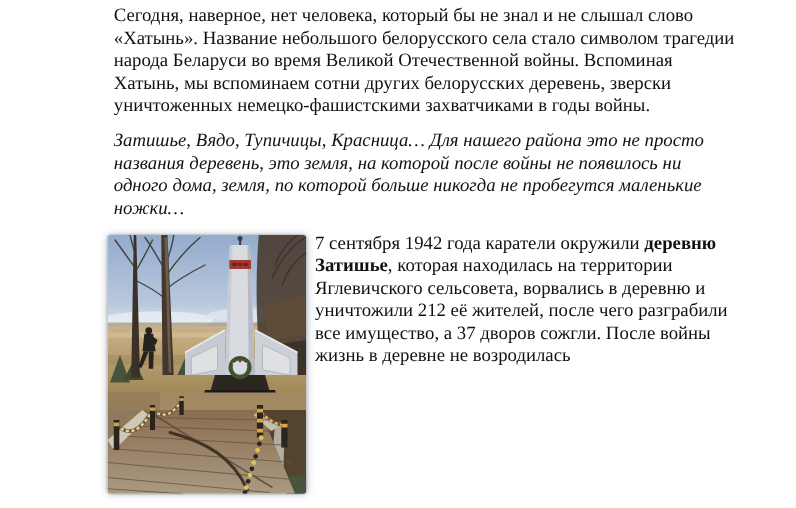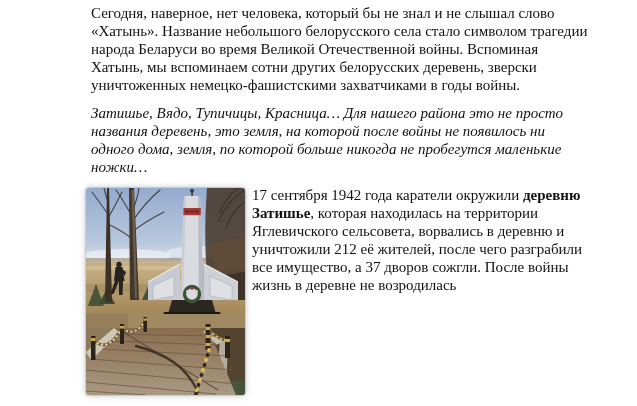--- a/index.html
+++ b/index.html
@@ -197,20 +197,20 @@
           <circle cx="115.5" cy="187" r="1.9" fill="#2e2620"></circle>
           <circle cx="114" cy="192" r="1.9" fill="#e6c152"></circle>
           <circle cx="112.5" cy="197" r="1.9" fill="#2e2620"></circle>
           <circle cx="111" cy="202" r="1.9" fill="#e6c152"></circle>
           <circle cx="110" cy="206" r="1.9" fill="#2e2620"></circle>
         </g>
       </g>
     </svg>
   </figure>
 
-  <p class="para para-zatishye"><span>17 сентября 1942 года каратели окружили </span><b>деревню
+  <p class="para para-zatishye"><span>7 сентября 1942 года каратели окружили </span><b>деревню
 Затишье</b><span>, которая находилась на территории
 Яглевичского сельсовета, ворвались в деревню и
 уничтожили 212 её жителей, после чего разграбили
 все имущество, а 37 дворов сожгли. После войны
 жизнь в деревне не возродилась</span></p>
 
 </div>
 
 </body></html>

